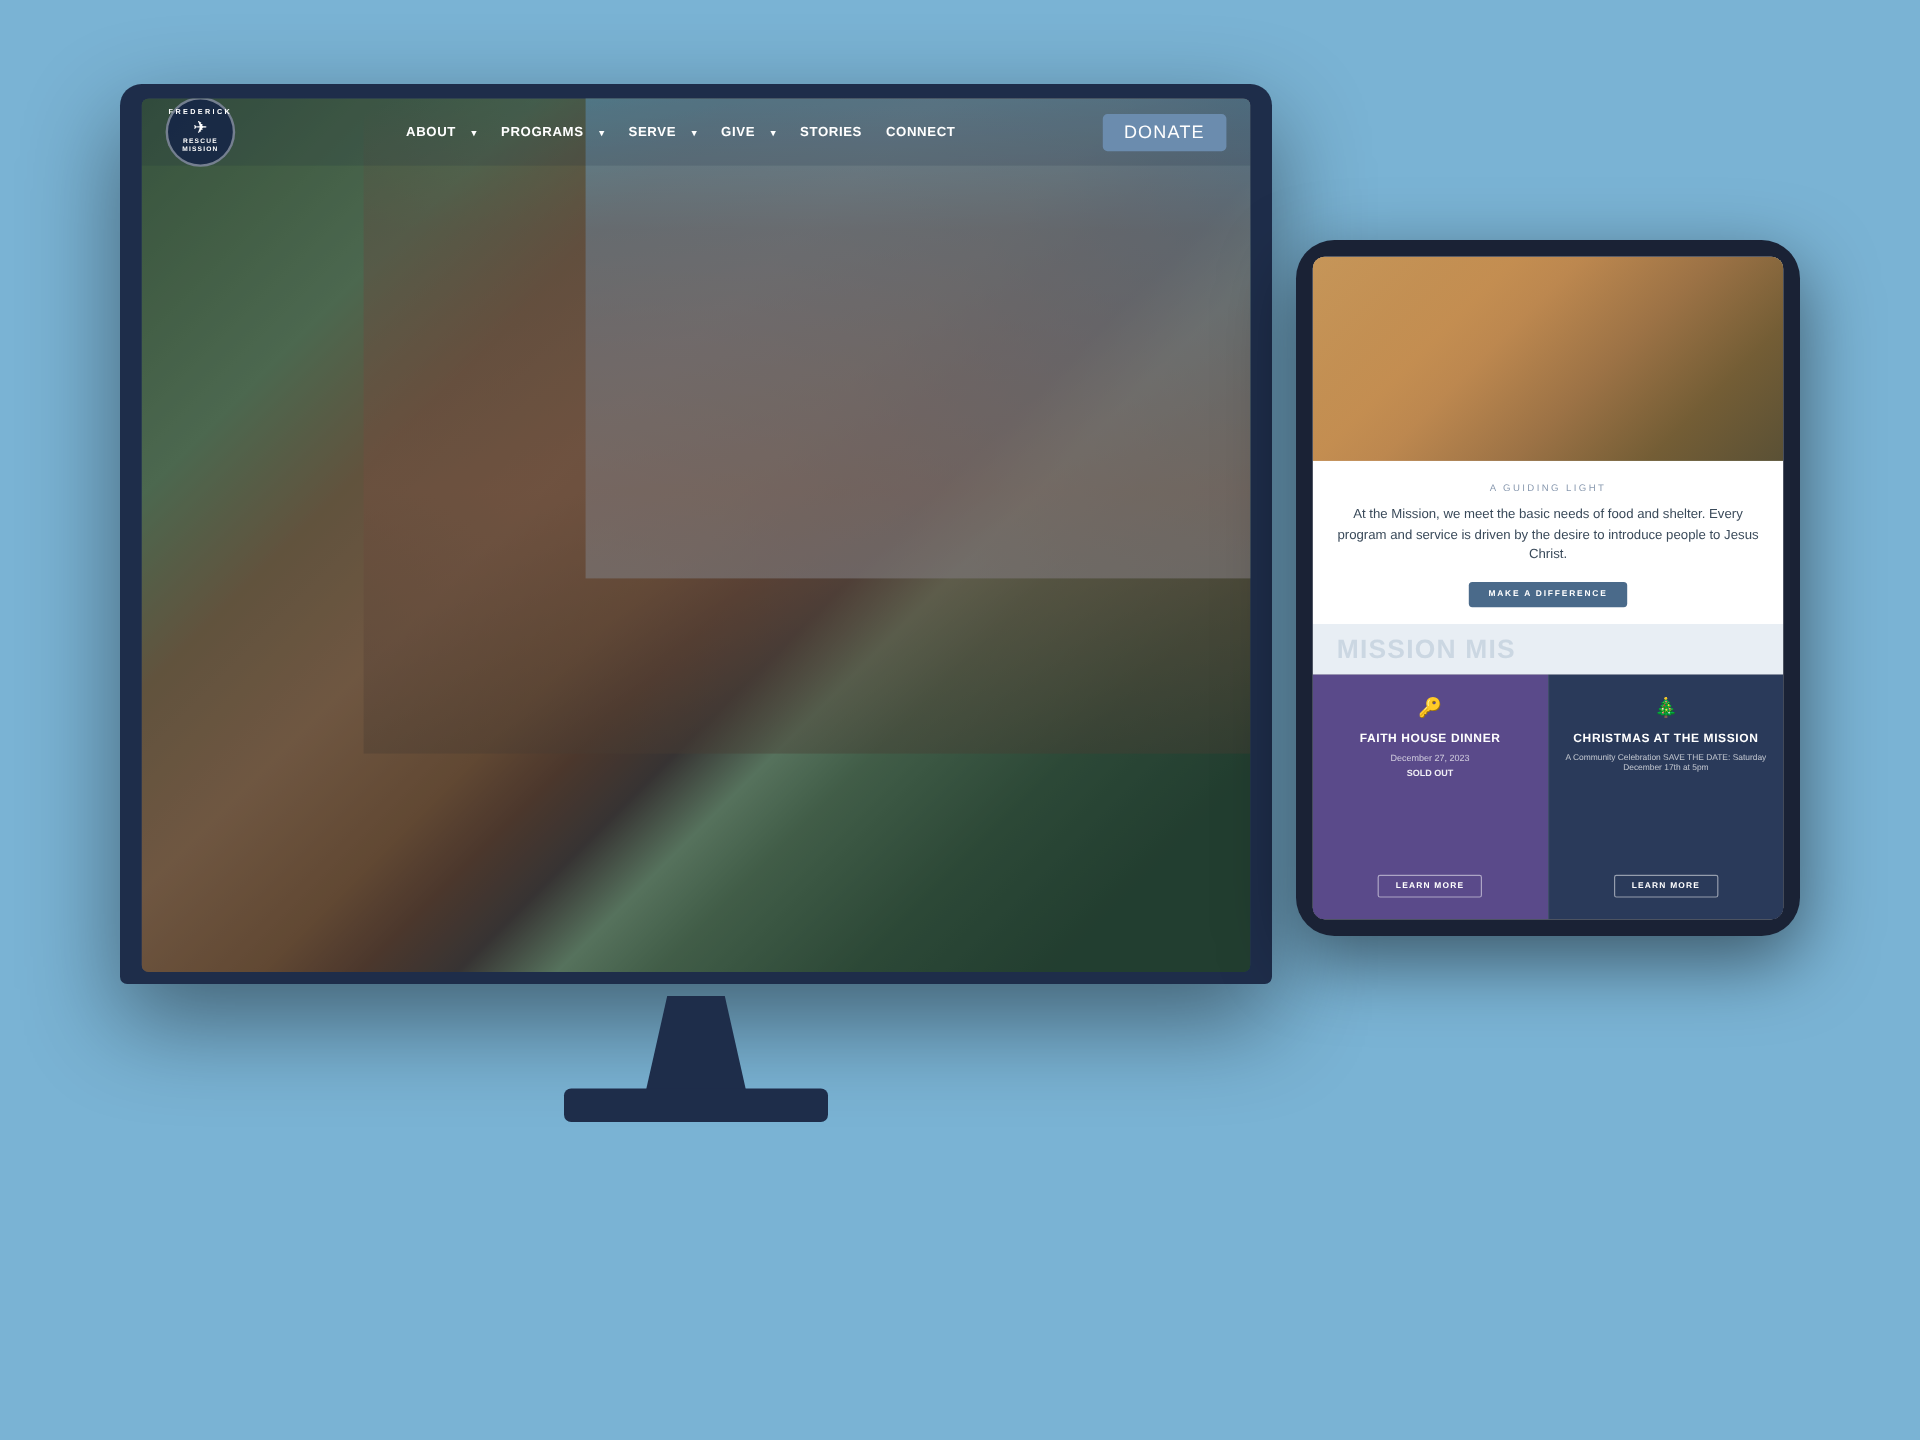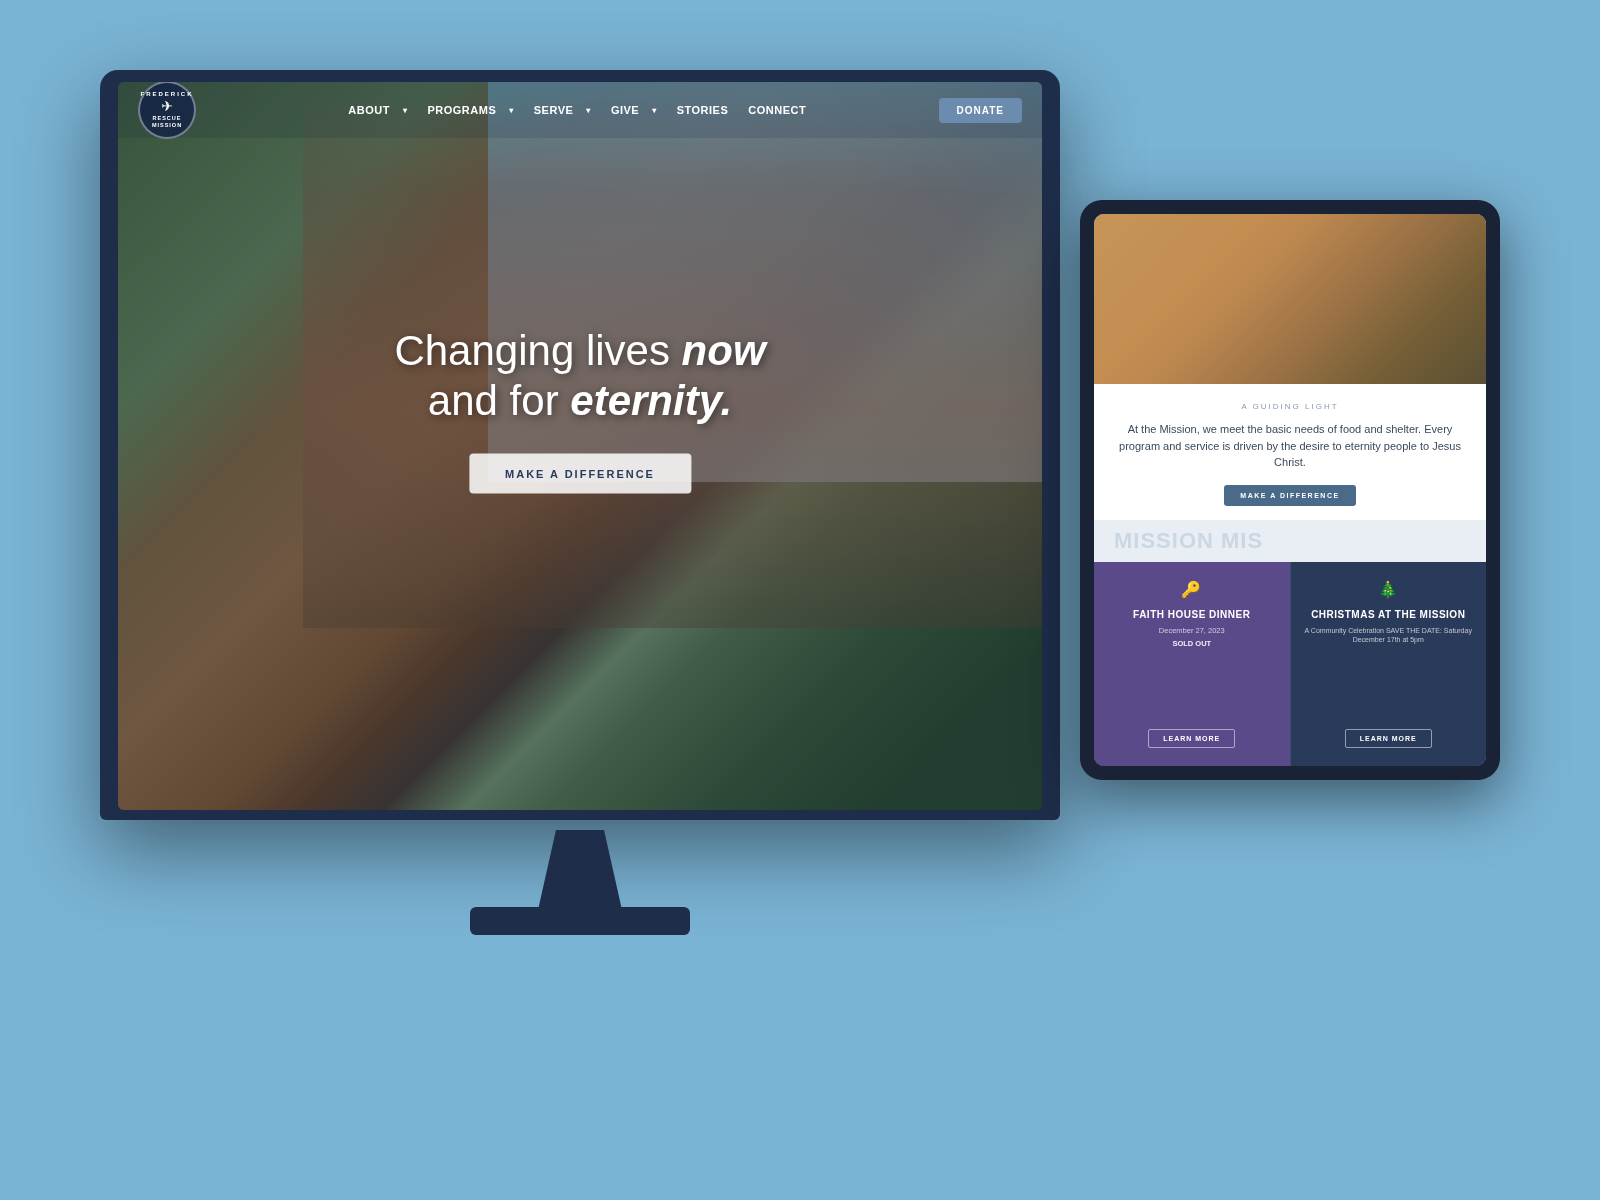--- a/index.html
+++ b/index.html
@@ -169,22 +169,22 @@
       gap: 13px;
     }
 
     .nav-link .chevron {
       font-size: 8px;
     }
 
     .nav-donate {
       background: #6b8cae;
       color: white;
-      font-size: 10px;
-      font-weight: 700;
+      font-size: 15px;
+      font-weight: 400;
       letter-spacing: 1px;
       padding: 7px 18px;
       border: none;
       border-radius: 4px;
       cursor: pointer;
       text-transform: uppercase;
     }
 
     
     .hero-content {
@@ -254,21 +254,21 @@
       top: 130px;
       width: 420px;
       height: 580px;
       z-index: 5;
     }
 
     .tablet-frame {
       position: absolute;
       top: 0; left: 0; right: 0; bottom: 0;
       background: #1a2235;
-      border-radius: 22px;
+      border-radius: 32px;
       padding: 14px 14px 14px 14px;
       box-shadow: 0 20px 60px rgba(0,0,0,0.5);
     }
 
     .tablet-screen {
       width: 100%;
       height: 100%;
       border-radius: 10px;
       overflow: hidden;
       background: white;
@@ -480,46 +480,39 @@
               <span>STORIES</span>
             </span>
             <span class="nav-link">
               <span>CONNECT</span>
             </span>
           </div>
 
           <button class="nav-donate">DONATE</button>
         </nav>
 
-        <div class="hero-content">
-          <div class="hero-title">
-            <span>Changing lives </span><strong>now</strong><br>
-            <span>and for </span><strong>eternity.</strong>
-          </div>
-          <button class="hero-cta">MAKE A DIFFERENCE</button>
-        </div>
 
       </div>
     </div>
 
     <div class="monitor-stand"></div>
     <div class="monitor-base"></div>
   </div>
 
   <div class="tablet">
     <div class="tablet-frame">
       <div class="tablet-screen">
 
         <div class="tablet-hero">
           <div class="tablet-hero-path"></div>
         </div>
 
         <div class="tablet-content">
           <div class="tablet-label">A GUIDING LIGHT</div>
-          <p class="tablet-description">At the Mission, we meet the basic needs of food and shelter. Every program and service is driven by the desire to eternity people to Jesus Christ.</p>
+          <p class="tablet-description">At the Mission, we meet the basic needs of food and shelter. Every program and service is driven by the desire to introduce people to Jesus Christ.</p>
           <button class="tablet-cta">MAKE A DIFFERENCE</button>
         </div>
 
         <div class="tablet-watermark">
           <span class="tablet-watermark-text">MISSION MIS</span>
         </div>
 
         <div class="tablet-events">
 
           <div class="event-card event-card-left">

